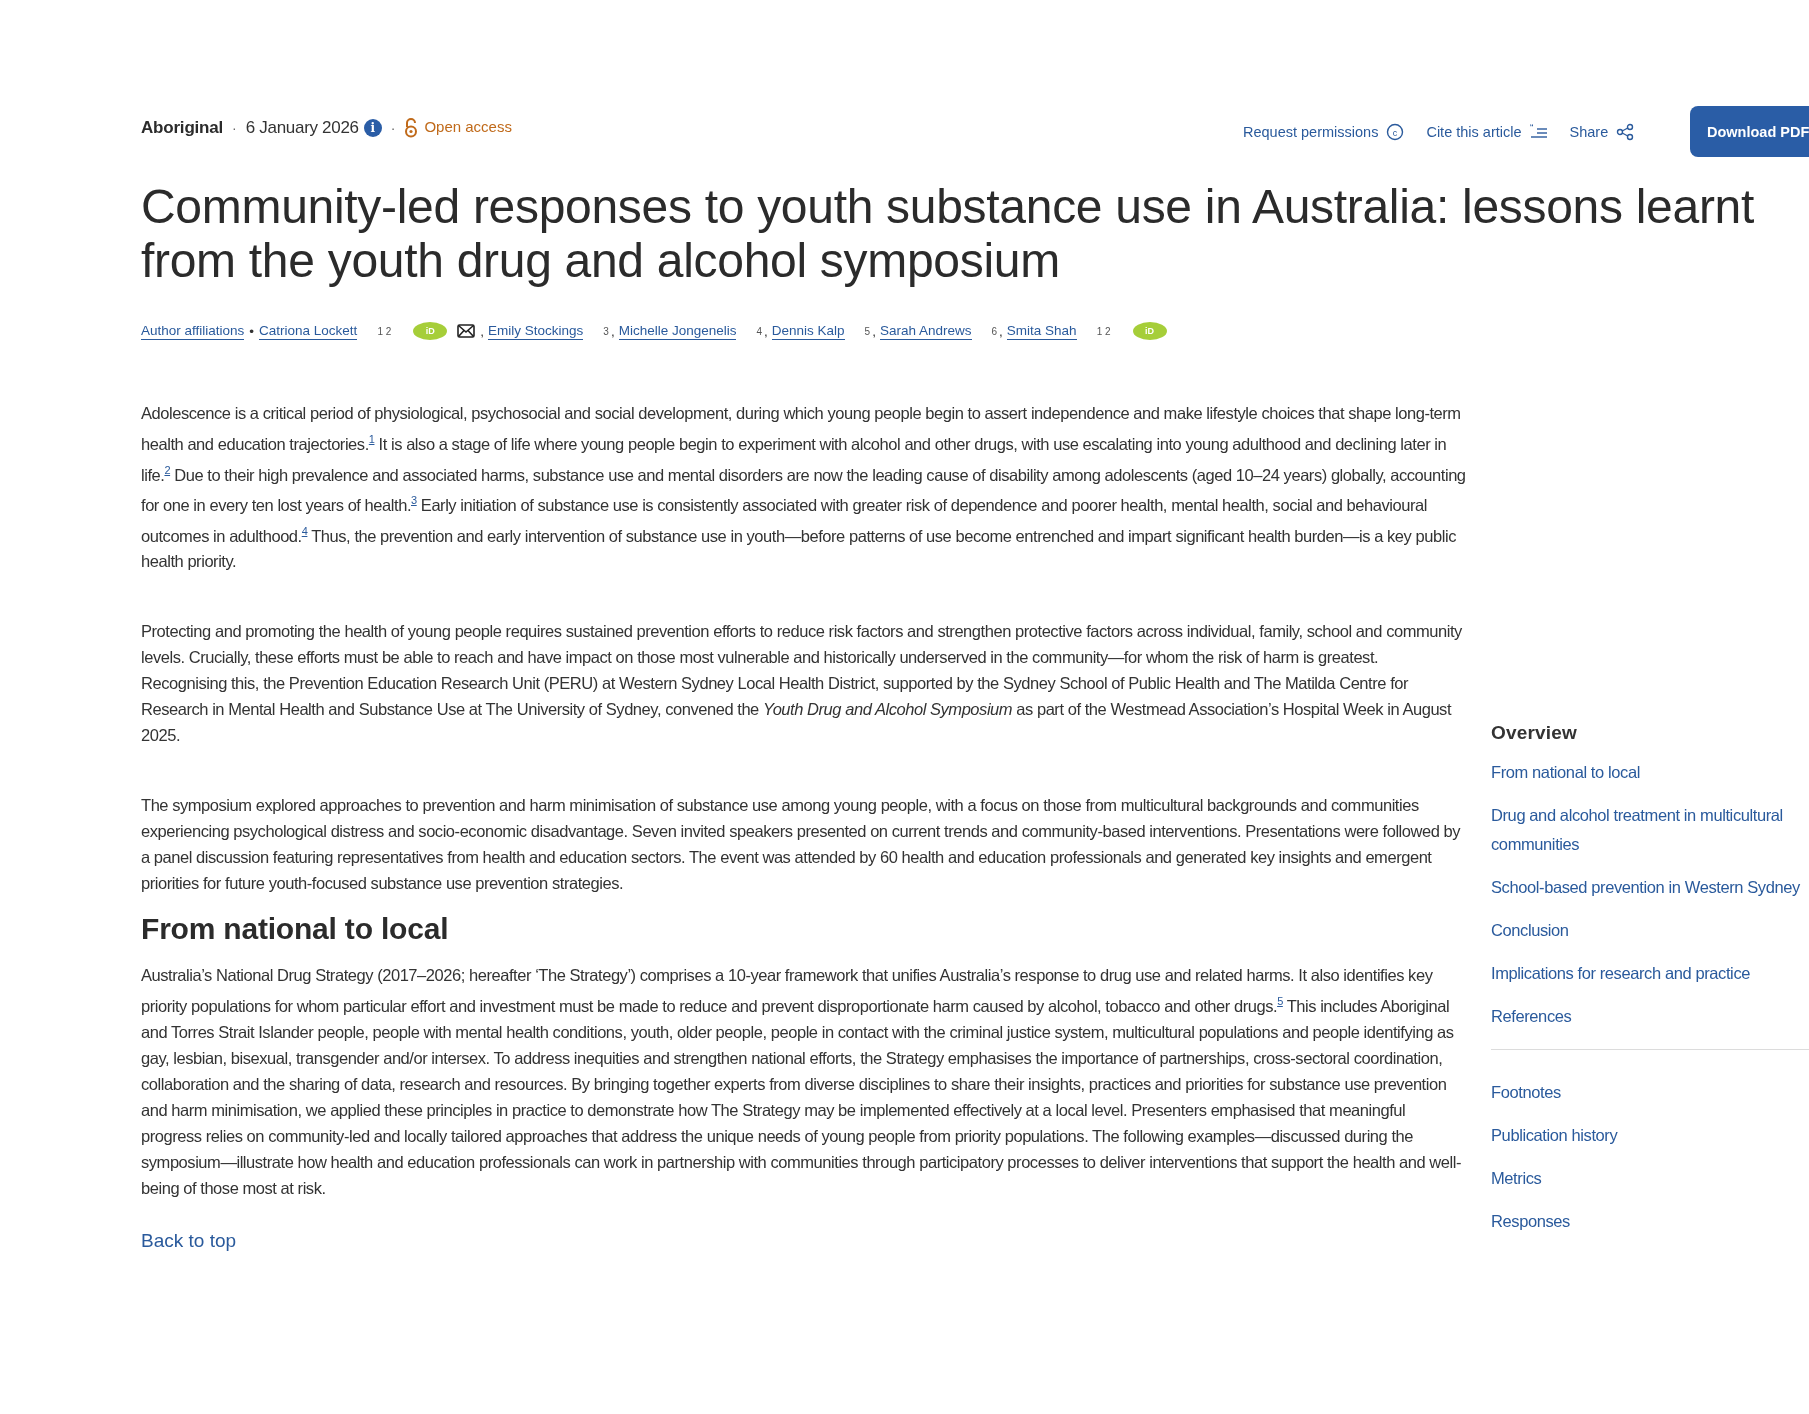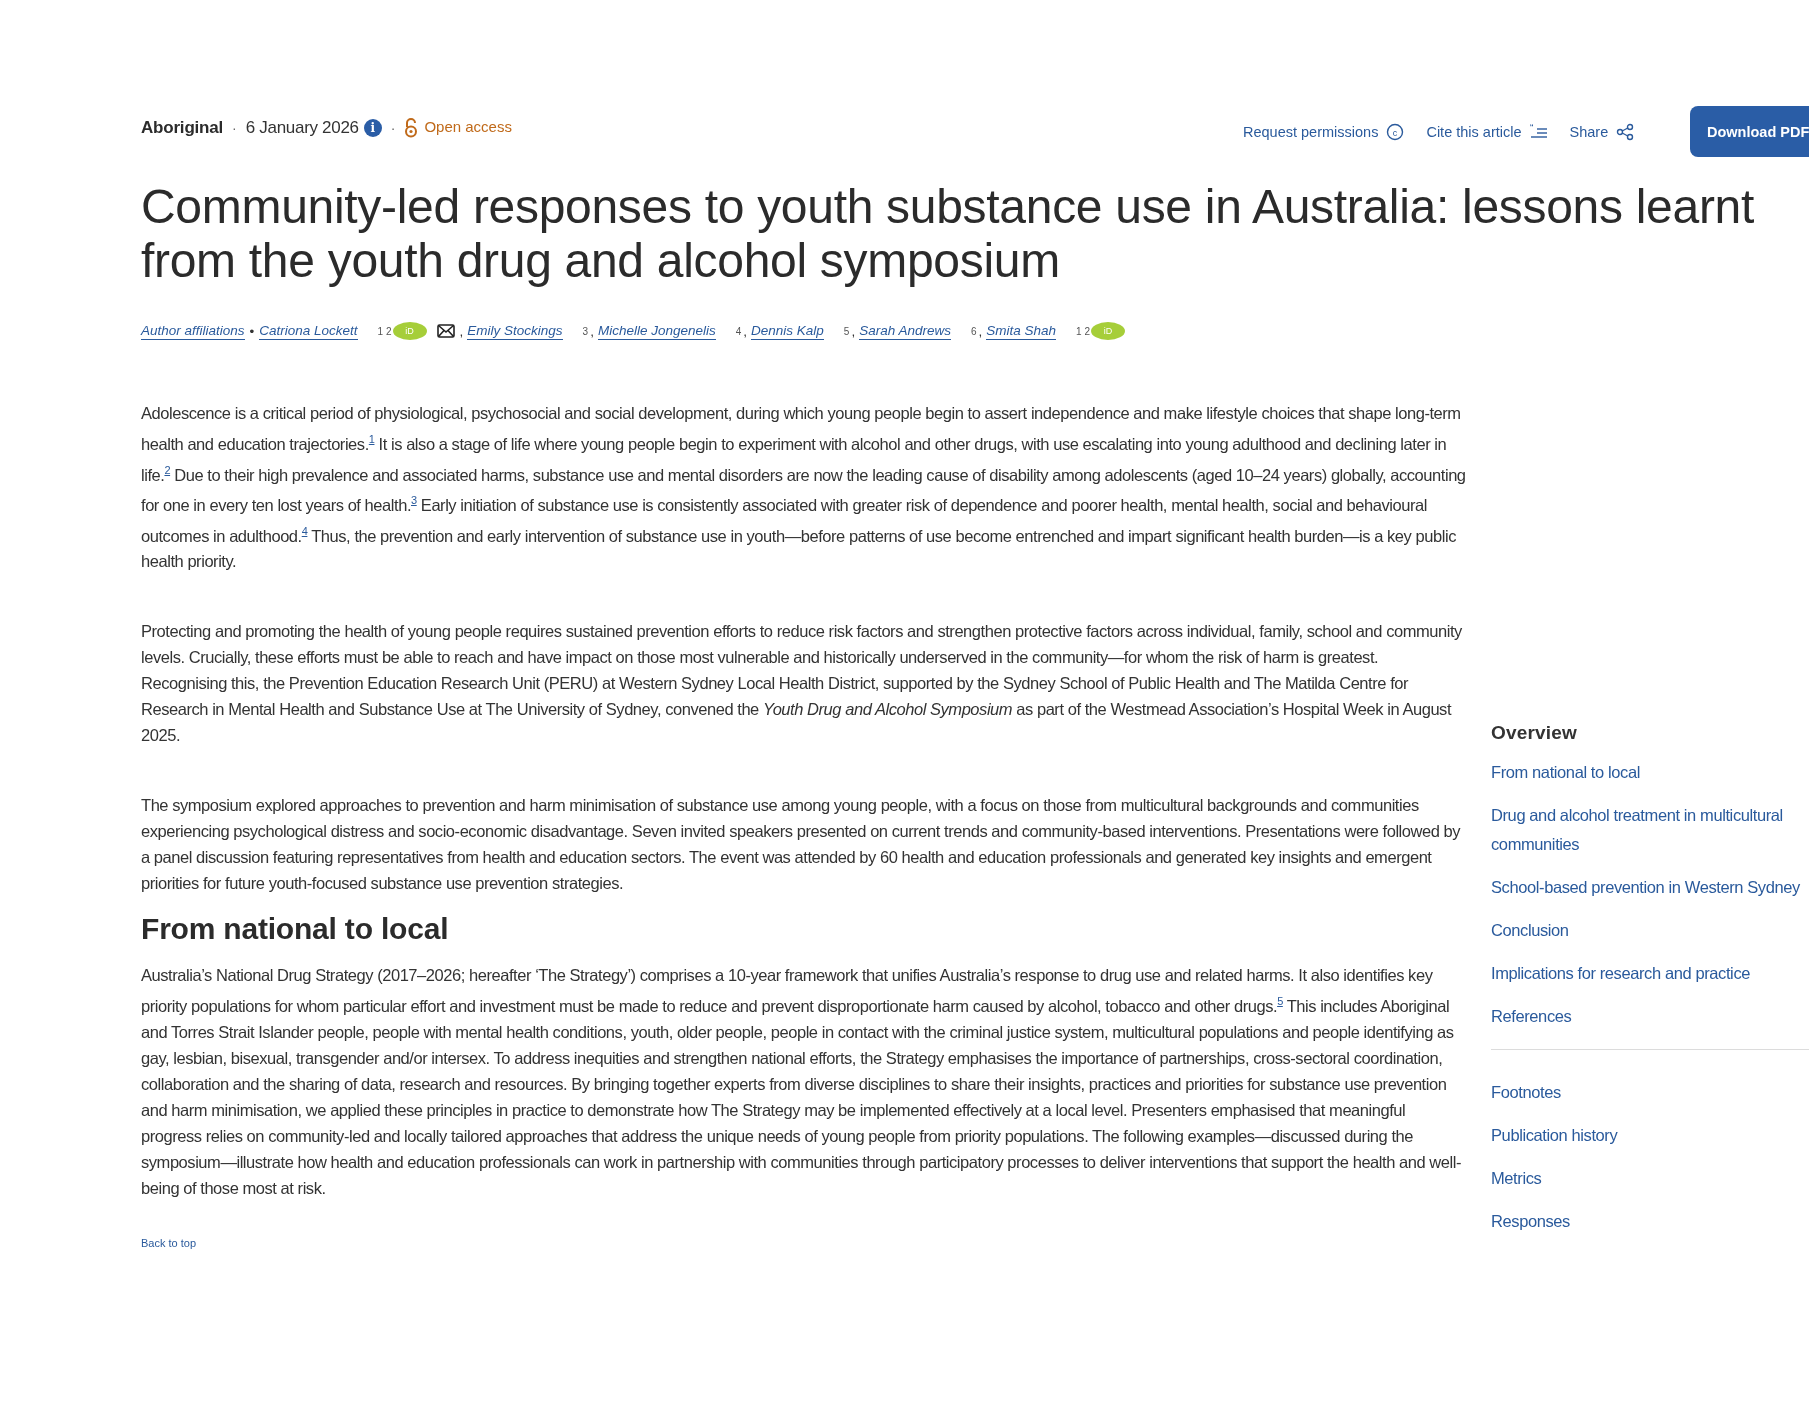--- a/index.html
+++ b/index.html
@@ -17,31 +17,31 @@
   .oa-icon { width: 14px; height: 20px; margin-right: 6px; }
 
   .actions { position: absolute; top: 106px; left: 1243px; display: flex; align-items: center; height: 51px; }
   .action-link { display: inline-flex; align-items: center; font-size: 14.5px; font-weight: normal; color: #2a5a9c; margin-right: 22px; }
   .action-link svg { margin-left: 8px; }
   .download-btn { position: absolute; left: 1690px; top: 106px; width: 140px; height: 51px; background: #2a5da6; color: #fff; border-radius: 8px; font-size: 14.5px; font-weight: bold; display: flex; align-items: center; padding-left: 17px; border: none; font-family: "Liberation Sans", sans-serif; }
 
   .title { position: absolute; left: 141px; top: 180px; width: 1660px; font-size: 48px; line-height: 54px; font-weight: normal; color: #2b2b2b; letter-spacing: -0.3px; }
 
   .authors { position: absolute; left: 141px; top: 322px; font-size: 13.5px; display: flex; align-items: center; white-space: nowrap; color: #333; }
-  .authors a { color: #2a5a9c; border-bottom: 1.5px solid #2a5a9c; padding-bottom: 1px; font-style: italic; }
+  .authors a { color: #2a5a9c; border-bottom: 1.5px solid #2a5a9c; padding-bottom: 1px; }
   .authors sup { font-size: 10px; color: #555; margin-left: 20px; }
-  .orcid { display: inline-flex; width: 34px; height: 18px; border-radius: 50%; background: #a6ce39; color: #fff; font-size: 9px; font-weight: normal; align-items: center; justify-content: center; margin-left: 1px; }
+  .orcid { display: inline-flex; width: 34px; height: 18px; border-radius: 50%; background: #a6ce39; color: #fff; font-size: 9px; font-weight: bold; align-items: center; justify-content: center; margin-left: 22px; }
   .mail { display: inline-flex; width: 18px; height: 14px; margin-left: 10px; }
   .sep { margin: 0 4px 0 2px; }
 
   .body { position: absolute; left: 141px; top: 400px; width: 1325px; }
   .body p { font-size: 16.5px; line-height: 26px; color: #333; letter-spacing: -0.45px; margin-bottom: 44px; }
   .body p sup a { font-size: 11px; color: #2a5a9c; text-decoration: underline; }
   .body h2 { font-size: 30px; font-weight: bold; color: #2b2b2b; margin-top: -28px; margin-bottom: 16px; letter-spacing: -0.2px; }
-  .back-top { font-size: 11px; color: #2a5a9c; display: inline-block; margin-top: -6px; }
+  .back-top { font-size: 19px; color: #2a5a9c; display: inline-block; margin-top: -6px; }
 
   .toc { position: absolute; left: 1491px; top: 722px; width: 340px; }
   .toc h3 { font-size: 19px; font-weight: bold; color: #333; margin-bottom: 14px; letter-spacing: 0.2px; }
   .toc a { display: block; font-size: 16.5px; color: #2a5a9c; line-height: 29px; margin-bottom: 14px; letter-spacing: -0.4px; white-space: nowrap; }
   .toc a.wrap { white-space: normal; width: 340px; }
   .toc hr { border: none; border-top: 1.5px solid #dcdcdc; margin: 18px 0 28px 0; width: 330px; }
 </style>
 </head>
 <body>
 

